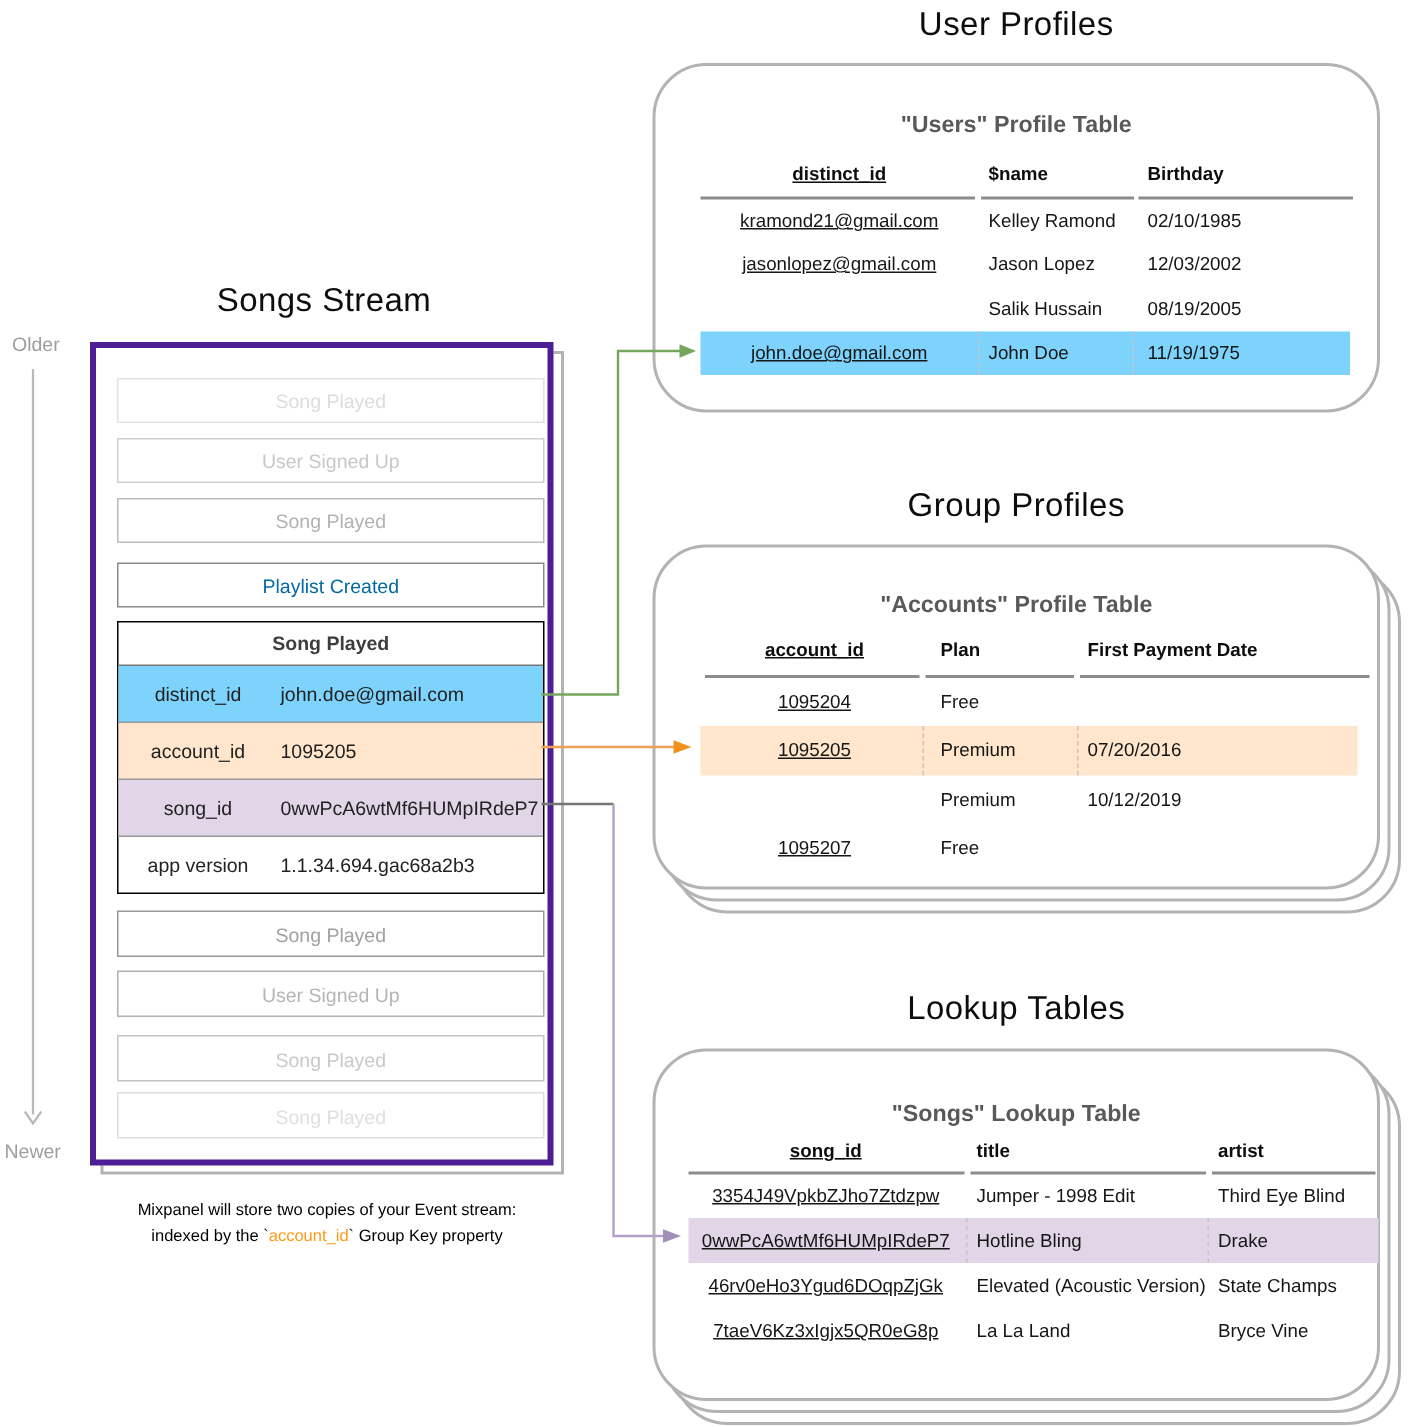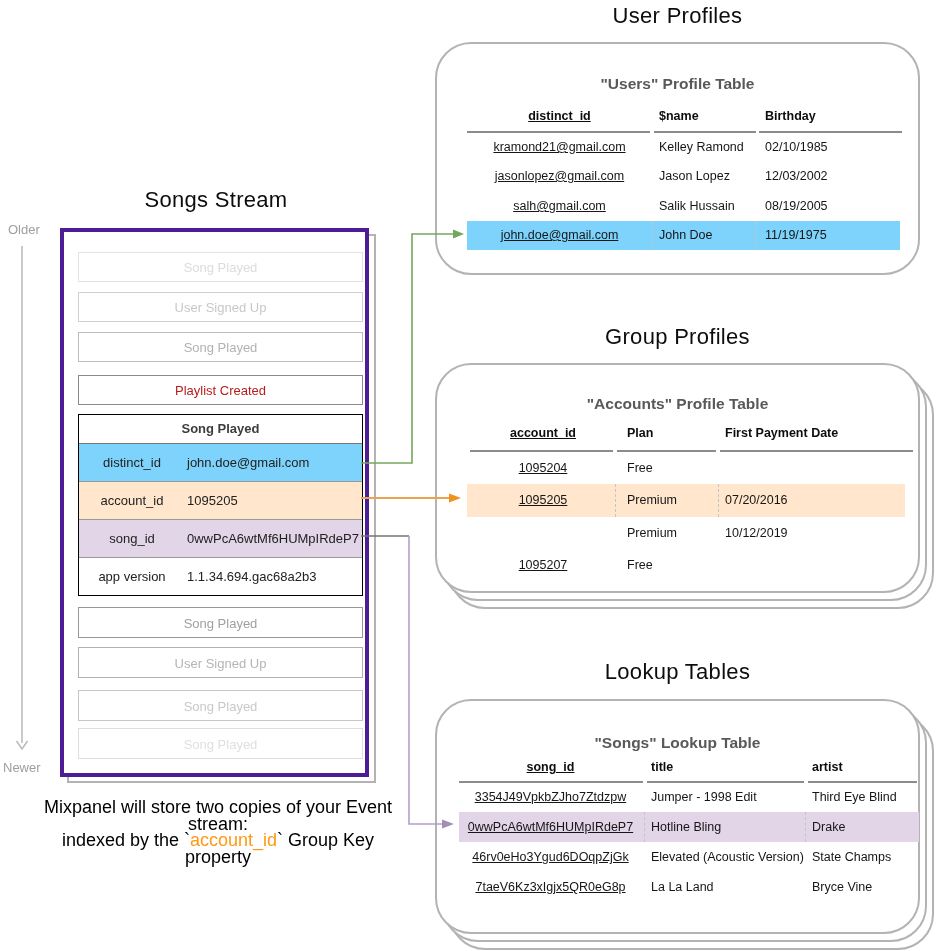--- a/index.html
+++ b/index.html
@@ -17,37 +17,37 @@
   .axis-label{position:absolute;font-size:13px;color:#9e9e9e;}
   .older{left:8px;top:222px;}
   .newer{left:3px;top:760px;}
   
   .stream-shadow{position:absolute;left:67px;top:234px;width:309px;height:549px;border:2px solid #b3b3b3;background:#ffffff;box-sizing:border-box;}
   .stream-box{position:absolute;left:60px;top:228px;width:309px;height:549px;border:4px solid #4c1d95;background:#ffffff;box-sizing:border-box;}
   .ev{position:absolute;left:14px;width:285px;height:30px;line-height:30px;text-align:center;font-size:13px;border:1px solid;box-sizing:border-box;background:#fff;}
   .ev.b1{top:20px;border-color:#e2e2e2;color:#dcdcdc;}
   .ev.b2{top:60px;border-color:#d0d0d0;color:#c8c8c8;}
   .ev.b3{top:100px;border-color:#bcbcbc;color:#b2b2b2;}
-  .ev.b4{top:143px;border-color:#8a8a8a;color:#b91c1c;border-width:1.5px;}
+  .ev.b4{top:143px;border-color:#8a8a8a;color:#0369a1;border-width:1.5px;}
   .ev.b6{top:375px;height:31px;line-height:31px;border-color:#979797;color:#a0a0a0;border-width:1.5px;}
   .ev.b7{top:415px;height:31px;line-height:31px;border-color:#b0b0b0;color:#b5b5b5;}
   .ev.b8{top:458px;height:31px;line-height:31px;border-color:#c6c6c6;color:#c9c9c9;}
   .ev.b9{top:496px;height:31px;line-height:31px;border-color:#dedede;color:#e0e0e0;}
   
   .ev-expanded{position:absolute;left:14px;top:182px;width:285px;border:1.5px solid #000;background:#fff;box-sizing:border-box;}
   .ev-head{height:28px;line-height:28px;text-align:center;font-weight:bold;font-size:13px;color:#3d3d3d;border-bottom:1px solid #777;}
   .prow{position:relative;height:37px;border-bottom:1px solid #999;}
   .prow:last-child{border-bottom:none;}
   .pkey{position:absolute;left:0;top:0;width:106px;height:37px;line-height:37px;text-align:center;font-size:13px;color:#222;}
   .pval{position:absolute;left:108px;top:0;height:37px;line-height:37px;font-size:13px;color:#222;white-space:nowrap;}
   .hl-green{background:#7dd3fc;}
   .hl-orange{background:#ffe6cc;}
   .hl-purple{background:#e1d5e7;}
   
-  .caption{position:absolute;left:36px;top:799px;width:364px;text-align:center;font-size:18px;line-height:16.5px;color:#000;}
+  .caption{position:absolute;left:36px;top:799px;width:364px;text-align:center;font-size:11px;line-height:16.5px;color:#000;}
   .key-green{color:#36a336;}
   .key-orange{color:#ff9914;}
   
   .card,.card-layer{position:absolute;width:485px;border:2px solid #b3b3b3;border-radius:36px;background:#ffffff;box-sizing:border-box;}
   .users-card{left:435px;top:42px;height:233px;}
   .accts-card{left:435px;top:363px;height:230px;}
   .accts-l2{left:442px;top:371px;height:230px;}
   .accts-l3{left:449px;top:379px;height:230px;}
   .songs-card{left:435px;top:699px;height:235px;}
   .songs-l2{left:442px;top:707px;height:235px;}
@@ -161,21 +161,20 @@
       <span class="cell c1 idcell">kramond21@gmail.com</span>
       <span class="cell c2">Kelley Ramond</span>
       <span class="cell c3">02/10/1985</span>
     </div>
     <div class="trow r2">
       <span class="cell c1 idcell">jasonlopez@gmail.com</span>
       <span class="cell c2">Jason Lopez</span>
       <span class="cell c3">12/03/2002</span>
     </div>
     <div class="trow r3">
-      <span class="cell c1 idcell">salh@gmail.com</span>
       <span class="cell c2">Salik Hussain</span>
       <span class="cell c3">08/19/2005</span>
     </div>
     <div class="trow r4 hl-green">
       <div class="sep" style="left:185px"></div>
       <div class="sep" style="left:288px"></div>
       <span class="cell c1 idcell">john.doe@gmail.com</span>
       <span class="cell c2">John Doe</span>
       <span class="cell c3">11/19/1975</span>
     </div>

